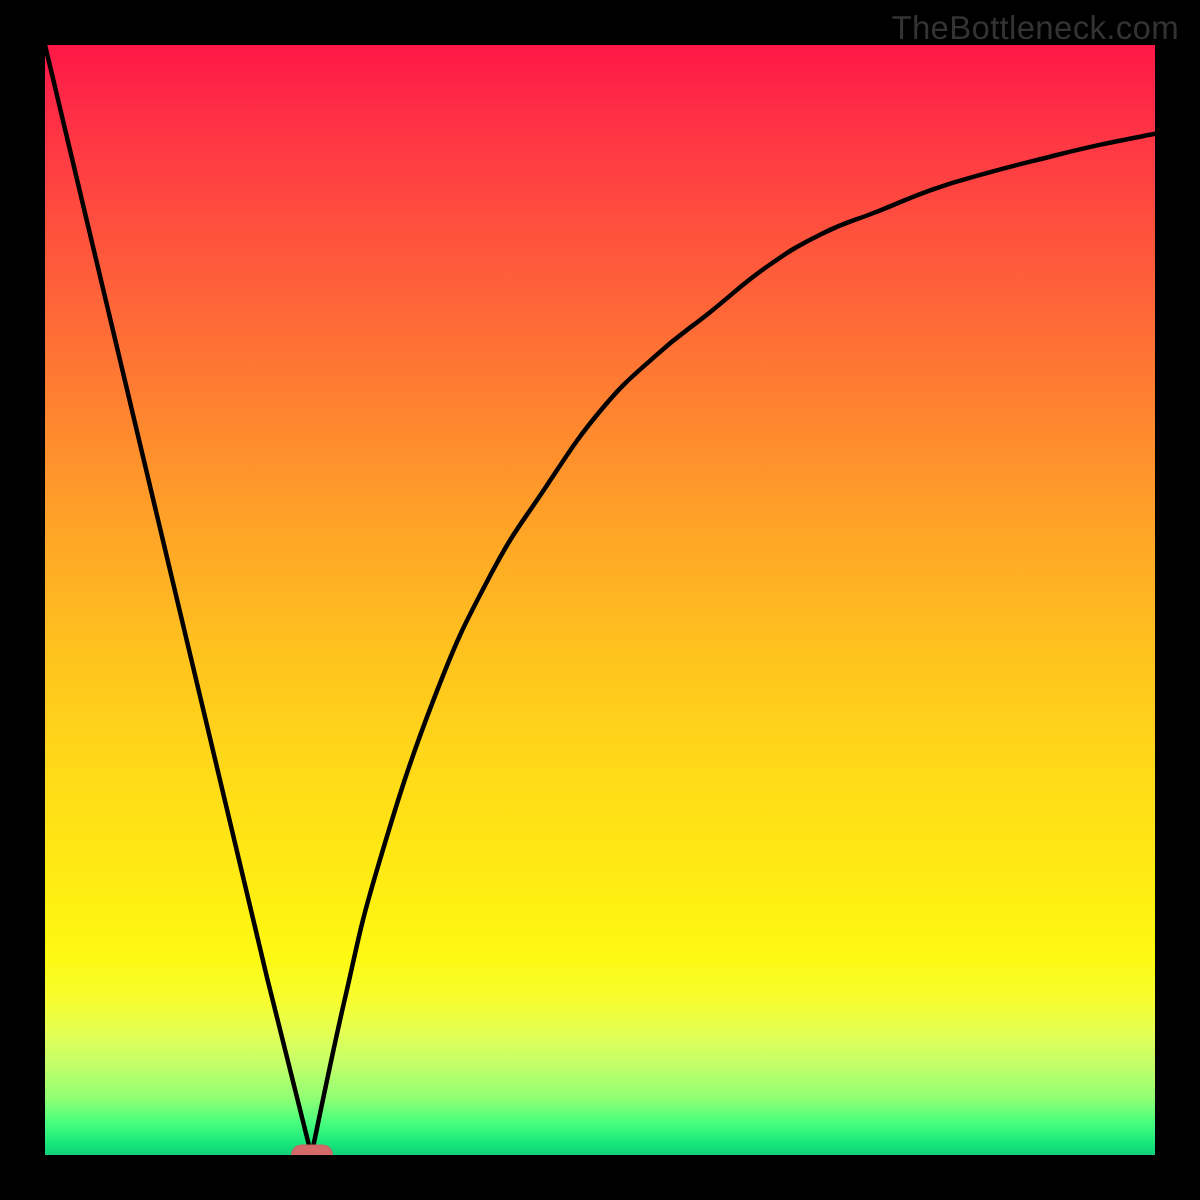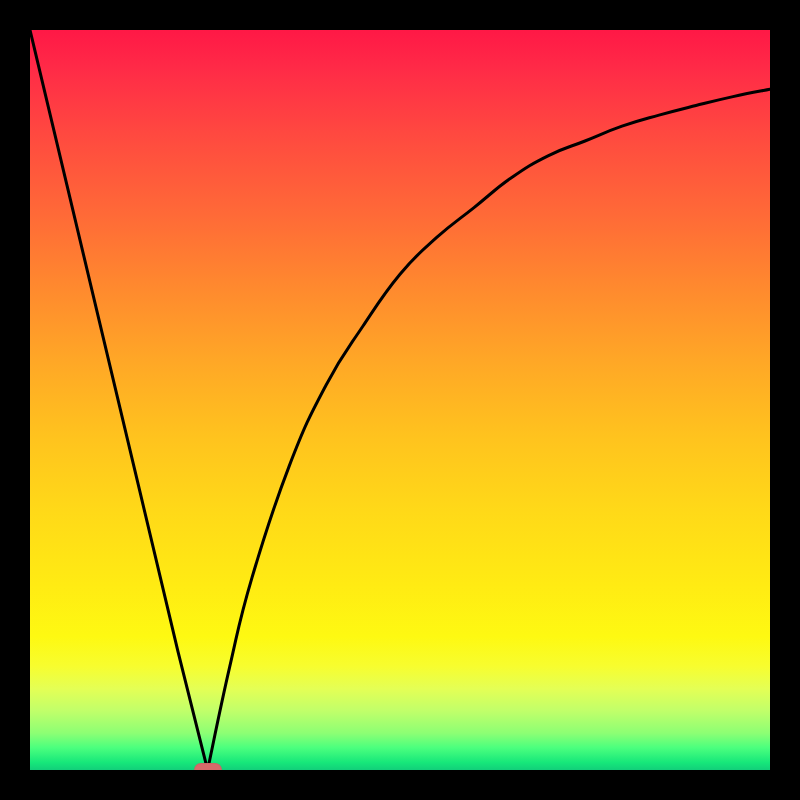--- a/index.html
+++ b/index.html
@@ -72,20 +72,21 @@
     border-radius: 8px;
     background: #d66a6a;
     transform: translate(-50%, -50%);
     box-shadow: 0 0 0 1px rgba(0,0,0,0.05) inset;
   }
 </style>
 </head>
 <body>
 
 <div class="frame">
+  <div class="watermark">TheBottleneck.com</div>
 
   <div class="plot-area">
     <div class="gradient"></div>
 
     <svg class="curve" viewBox="0 0 740 740" preserveAspectRatio="none">
       <path id="curve-path" d="M 0,0 L 37,155.39999999999998 L 74,310.8 L 111,466.2 L 148,621.6 L 177.6,740 C 182.48,717.21 190.03,678.73 199.80,636.40 C 209.57,594.07 208.98,591.56 222.00,547.60 C 235.02,503.64 242.72,478.93 259.00,436.60 C 275.28,394.27 279.72,386.13 296.00,355.20 C 312.28,324.27 316.72,320.42 333.00,296.00 C 349.28,271.58 353.72,263.74 370.00,244.20 C 386.28,224.66 390.72,221.85 407.00,207.20 C 423.28,192.55 427.72,190.62 444.00,177.60 C 460.28,164.58 464.72,159.40 481.00,148.00 C 497.28,136.60 501.72,133.94 518.00,125.80 C 534.28,117.66 538.72,117.51 555.00,111.00 C 571.28,104.49 575.72,101.90 592.00,96.20 C 608.28,90.50 612.72,89.66 629.00,85.10 C 645.28,80.54 649.72,79.55 666.00,75.48 C 682.28,71.41 686.72,70.18 703.00,66.60 C 719.28,63.02 731.86,60.83 740.00,59.20" fill="none" stroke="#000000" stroke-width="3" stroke-linecap="round" stroke-linejoin="round"></path>
     </svg>
 
     <div class="marker" id="marker" style="left: 177.6px; top: 740px; background: rgb(214, 106, 106);"></div>
   </div>

